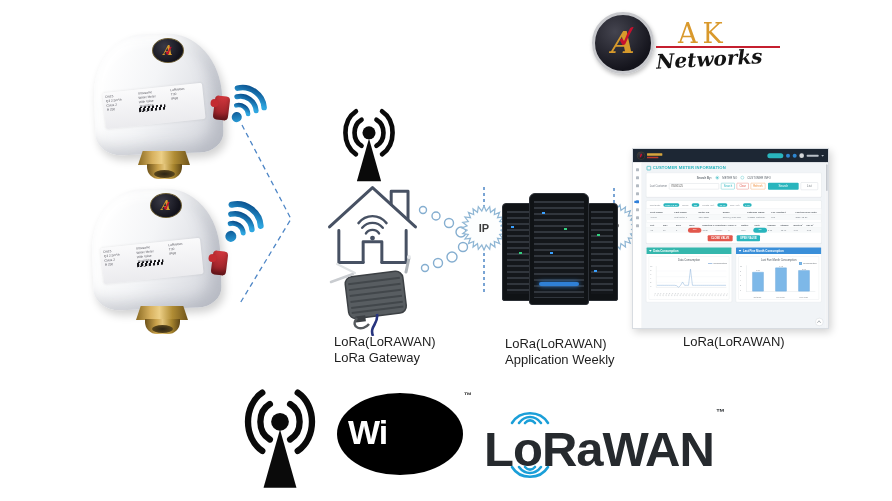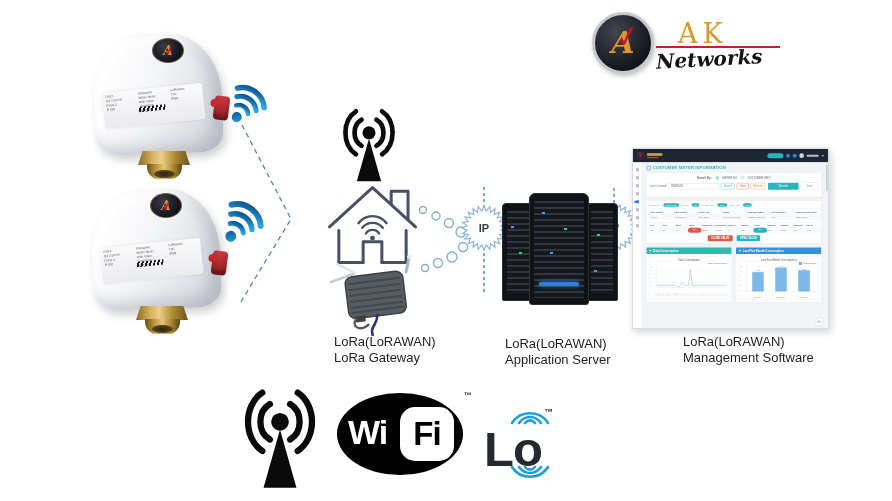--- a/index.html
+++ b/index.html
@@ -349,25 +349,24 @@
       <div class="abs" style="left:9px;top:88px;width:40px;height:4px;background:#2f80d6;box-shadow:0 0 5px #2f80d6;border-radius:2px;"></div>
     </div>
   </div>
 
   <div class="cap" style="left:334px;top:334px;">
     <div>LoRa(LoRAWAN)</div>
     <div>LoRa Gateway</div>
   </div>
   <div class="cap" style="left:505px;top:336px;">
     <div>LoRa(LoRAWAN)</div>
-    <div>Application Server</div>
+    <div>Application Weekly</div>
   </div>
   <div class="cap" style="left:683px;top:334px;">
     <div>LoRa(LoRAWAN)</div>
-    <div>Management Software</div>
   </div>
 
   <div class="dash-outer">
     <div class="dash">
       <div class="d-head">
         <div class="d-logo">
           <div class="c"></div>
           <div>
               <div class="t1"></div>
               <div class="t2"></div>
@@ -598,23 +597,20 @@
       <path d="M22,16 C12,22 12,38 22,44"></path>
       <path d="M16,7 C1,17 1,43 16,53"></path>
       <path d="M38,16 C48,22 48,38 38,44"></path>
       <path d="M44,7 C59,17 59,43 44,53"></path>
     </g>
   </svg>
 
   <div class="wifi-logo">
     <div class="wifi-blob"></div>
     <div class="wifi-wi">Wi</div>
-    <div class="wifi-box">
-      <span class="wifi-fi">Fi</span>
-    </div>
     <span class="tm" style="left:127px;top:0;">™</span>
   </div>
 
   <div class="lrw">
     <span>L</span>
     <span class="o-wrap">
       <span>o</span>
       <svg style="top:-12px;" width="44" height="17" viewBox="0 0 44 17">
         <g stroke="#1b9fd8" stroke-width="2.6" fill="none" stroke-linecap="round">
           <path d="M4,15 C12,2 32,2 40,15"></path>
@@ -623,16 +619,17 @@
         </g>
       </svg>
       <svg style="bottom:-4px;transform:rotate(180deg);" width="44" height="17" viewBox="0 0 44 17">
         <g stroke="#1b9fd8" stroke-width="2.6" fill="none" stroke-linecap="round">
           <path d="M4,15 C12,2 32,2 40,15"></path>
           <path d="M11,15 C17,7 27,7 33,15"></path>
           <path d="M17,15 C20,11.5 24,11.5 27,15"></path>
         </g>
       </svg>
     </span>
+    <span>RaWAN</span>
     <span style="font-size:9px;line-height:9px;align-self:flex-start;margin:6px 0 0 2px;">™</span>
   </div>
 
 </div>
 
 </body></html>

